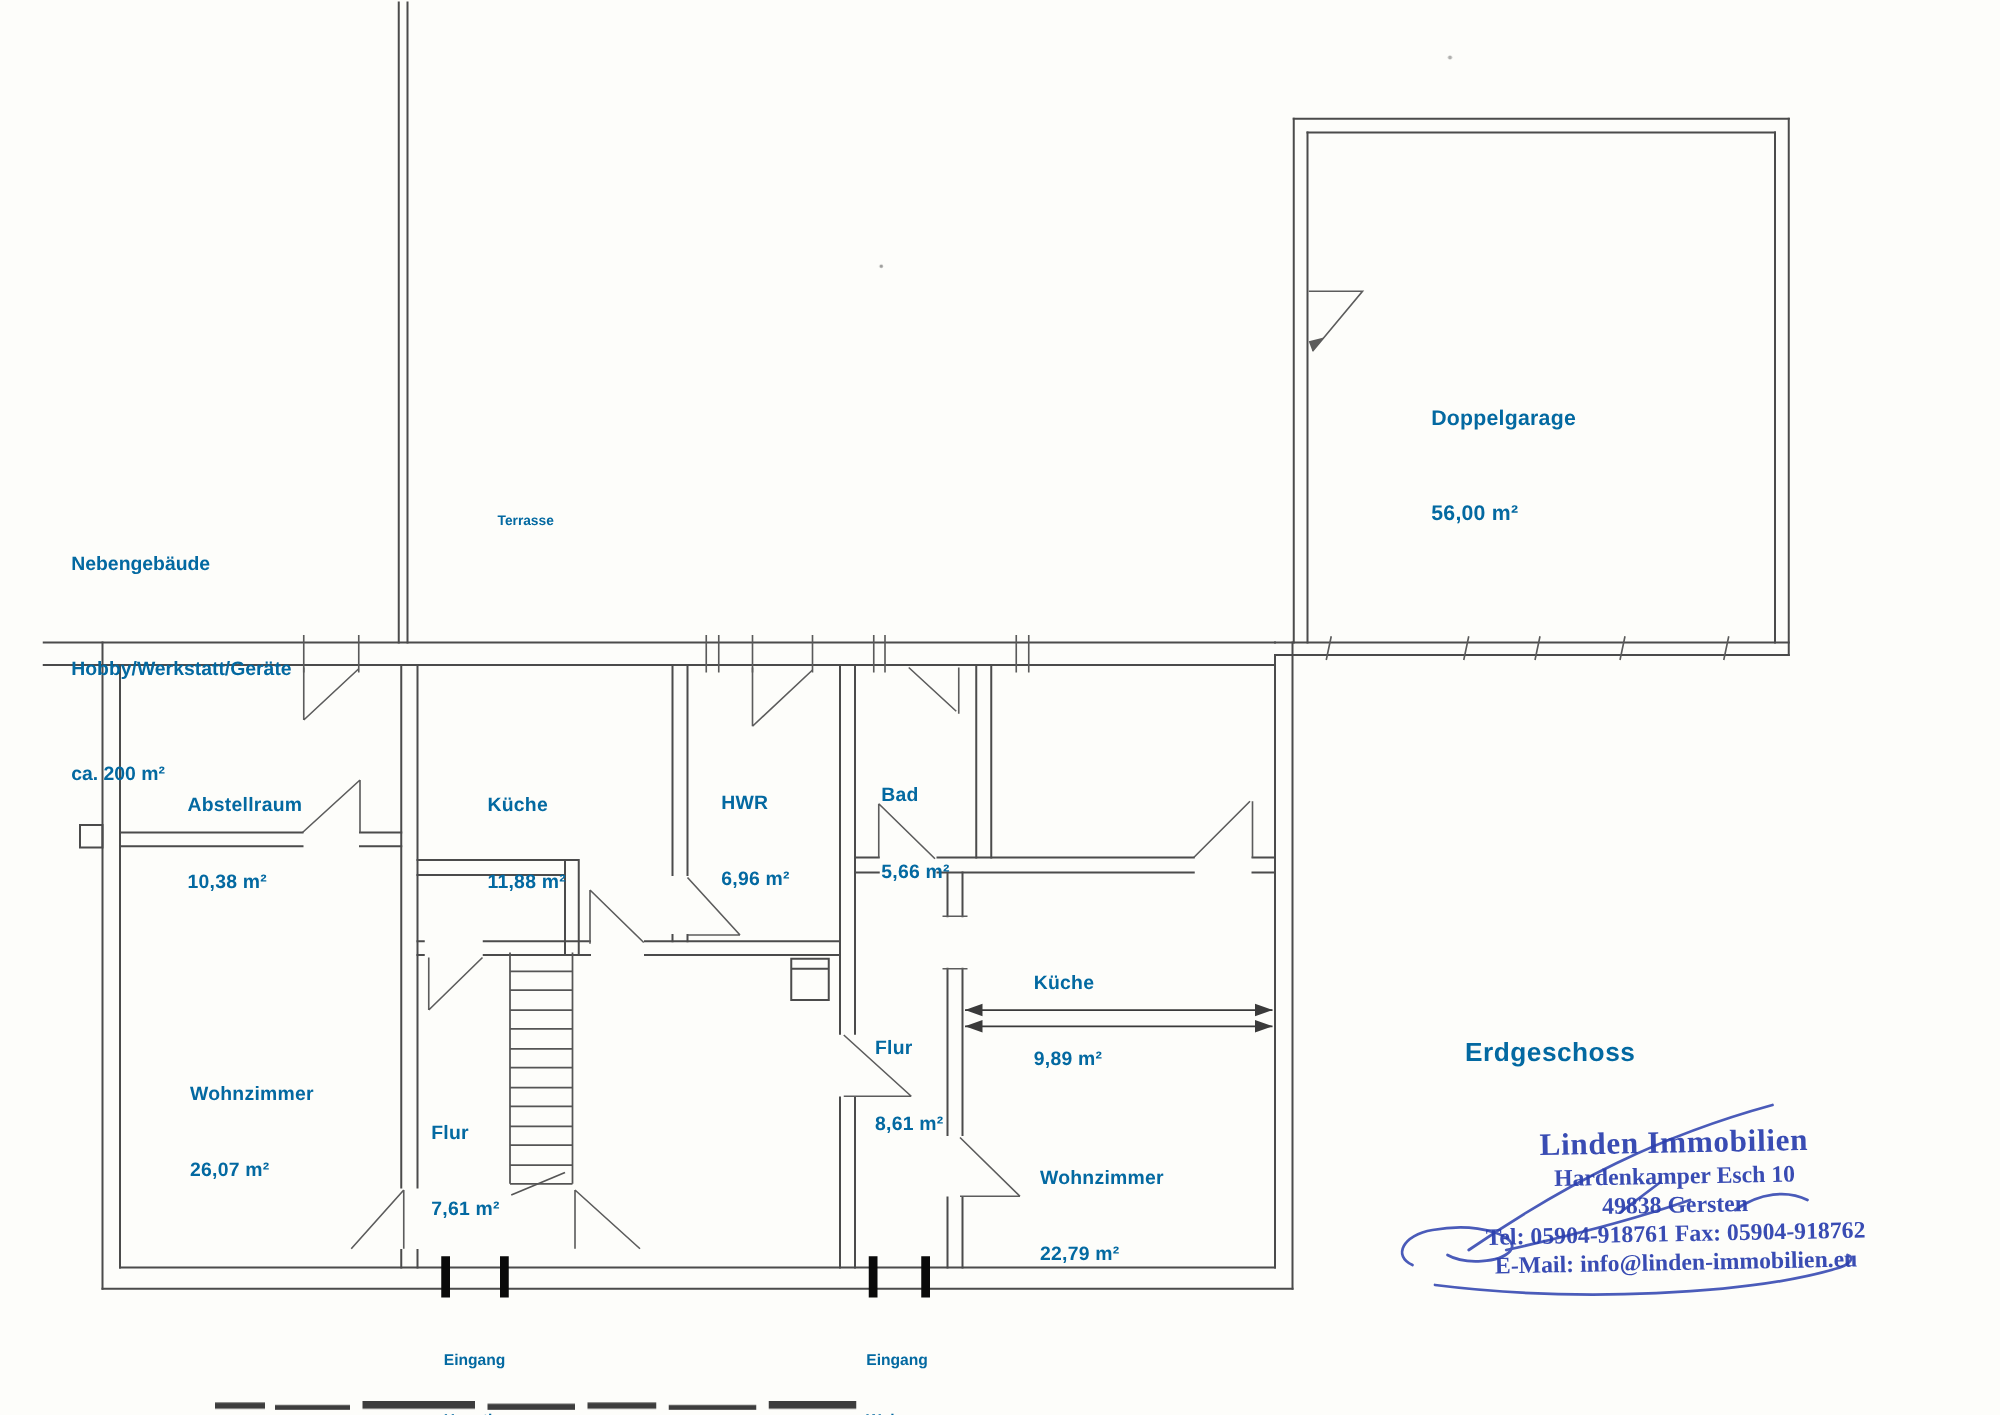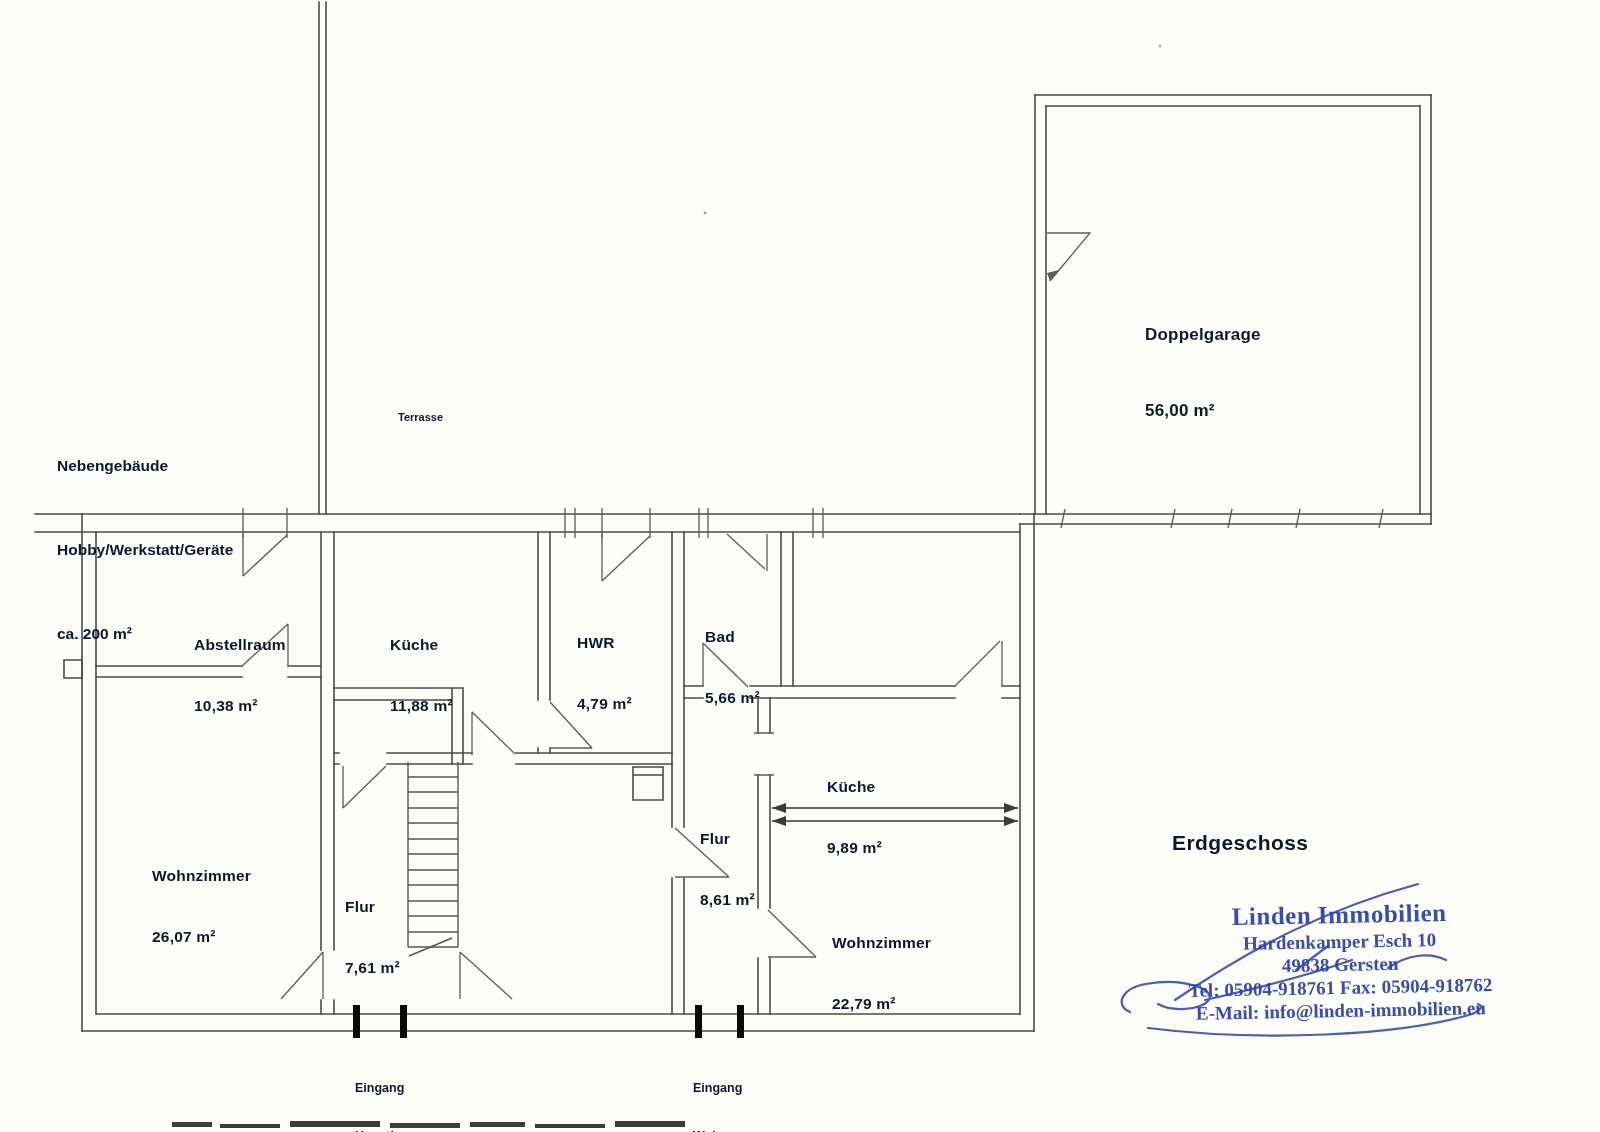--- a/index.html
+++ b/index.html
@@ -1,19 +1,19 @@
 <!DOCTYPE html>
 <html><head>
 <meta charset="utf-8">
 <style>
   html,body{margin:0;padding:0;background:#e8e8e8;}
   .canvas{position:relative;width:1600px;height:1132px;background:#fdfdfa;overflow:hidden;
           font-family:"Liberation Sans",sans-serif;}
   svg.plan{position:absolute;left:0;top:0;}
-  .lbl{position:absolute;color:#0f172a;font-weight:700;white-space:pre;}
+  .lbl{position:absolute;color:#0369a1;font-weight:700;white-space:pre;}
   .room{font-size:15.5px;line-height:20px;letter-spacing:.2px;}
   .room .rarea{margin-top:1px;}
   .garage{font-size:17px;line-height:25px;}
   .anno{font-size:15.5px;line-height:28px;}
   .terr{font-size:11px;}
   .entr{font-size:12.5px;line-height:16px;}
   .floor-title{font-size:21px;letter-spacing:.4px;margin-top:32px;}
   .stamp{position:absolute;left:1128px;top:900px;width:424px;text-align:center;
          color:#2b3fae;font-family:"Liberation Serif",serif;font-weight:700;
          transform:rotate(-1.1deg);opacity:.93;}
@@ -124,46 +124,46 @@
 
     <g stroke="#2b3fae" stroke-width="2.2" fill="none" stroke-linecap="round" opacity="0.85">
       <path d="M1130 1012 c-16 -7 -8 -24 16 -28 c38 -7 72 6 62 17 c-8 9 -36 11 -50 3"></path>
       <path d="M1175 1000 C1255 945 1330 908 1418 884"></path>
       <path d="M1205 1000 C1268 986 1312 974 1352 960 M1296 970 l32 -24"></path>
       <path d="M1388 968 c20 -14 42 -16 58 -8"></path>
       <path d="M1148 1028 C1260 1042 1400 1036 1472 1014 c8 -3 12 -8 6 -10"></path>
     </g>
   </svg>
 
-  <div class="lbl anno" style="left:57px;top:396px;">
+  <div class="lbl anno" style="left:57px;top:382px;">
     <div>Nebengebäude</div>
     <div>Hobby/Werkstatt/Geräte</div>
     <div>ca. 200 m²</div>
   </div>
 
   <div class="lbl terr" style="left:398px;top:411px;">Terrasse</div>
 
   <div class="lbl room garage" style="left:1145px;top:272px;">
     <div class="rname">Doppelgarage</div>
     <div class="rarea">56,00 m²</div>
   </div>
 
-  <div class="lbl room" style="left:150px;top:595px;margin-left:44px;">
+  <div class="lbl room" style="left:150px;top:595px;">
     <div class="rname">Abstellraum</div>
     <div class="rarea">10,38 m²</div>
   </div>
 
   <div class="lbl room" style="left:390px;top:595px;">
     <div class="rname">Küche</div>
     <div class="rarea">11,88 m²</div>
   </div>
 
   <div class="lbl room" style="left:577px;top:593px;">
     <div class="rname">HWR</div>
-    <div class="rarea">4,79 m²</div>
+    <div class="rarea">6,96 m²</div>
   </div>
 
   <div class="lbl room" style="left:705px;top:587px;">
     <div class="rname">Bad</div>
     <div class="rarea">5,66 m²</div>
   </div>
 
 
 
   <div class="lbl room" style="left:827px;top:737px;">

